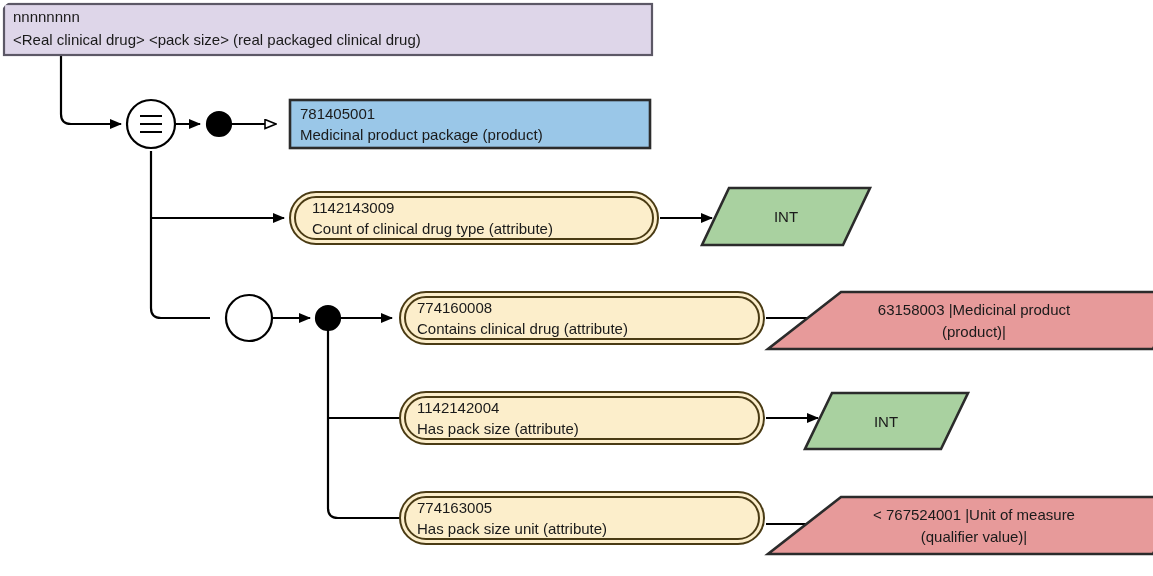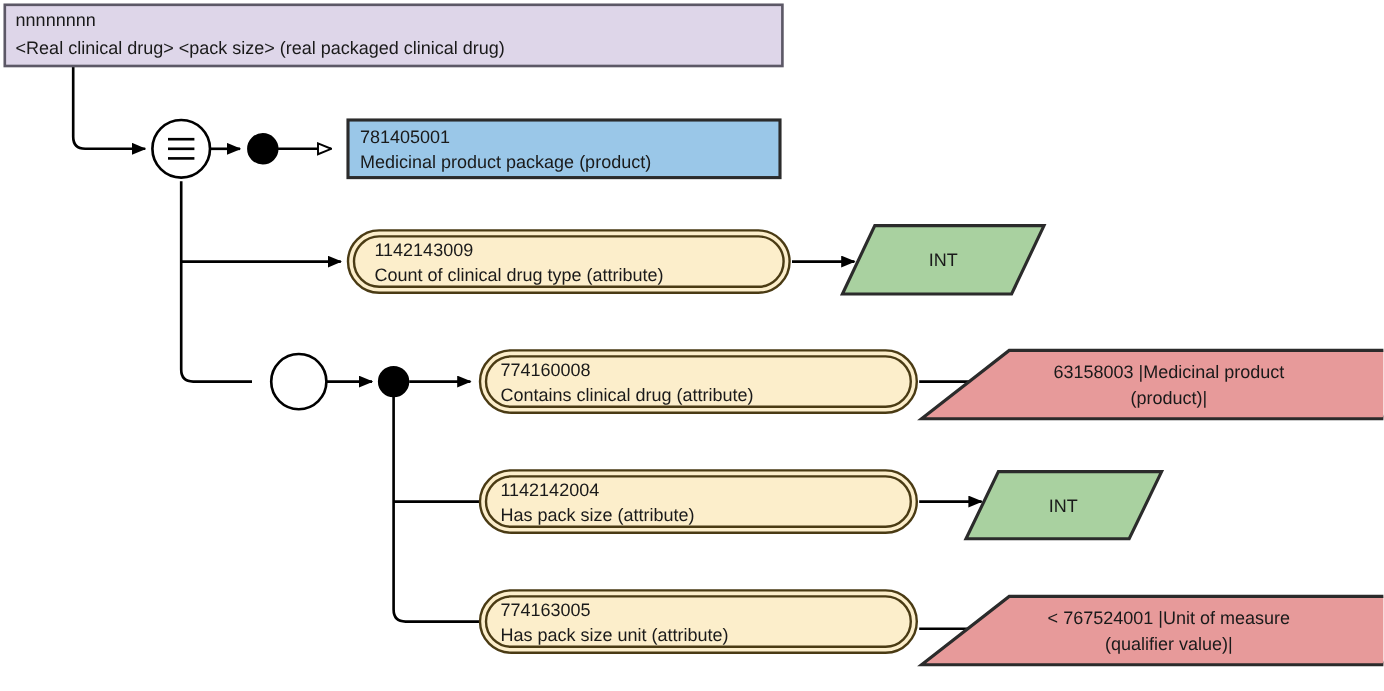--- a/index.html
+++ b/index.html
@@ -9,20 +9,21 @@
   }
   body {
     font-family: "Liberation Sans", sans-serif;
   }
   #canvas {
     position: relative;
     width: 1153px;
     height: 576px;
     background: #ffffff;
     overflow: hidden;
+    border-radius: 18px;
   }
   #diagram-svg {
     position: absolute;
     top: 0;
     left: 0;
     width: 1153px;
     height: 576px;
   }
   .node-text {
     font-family: "Liberation Sans", sans-serif;

